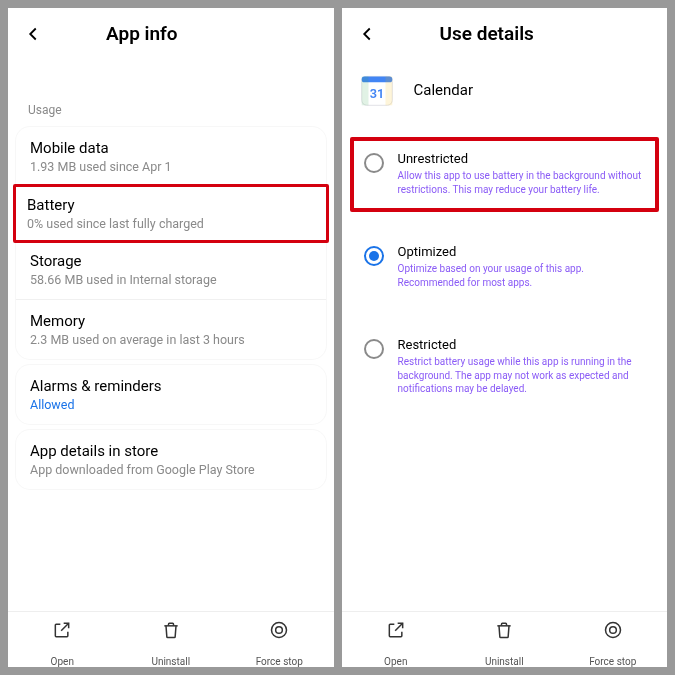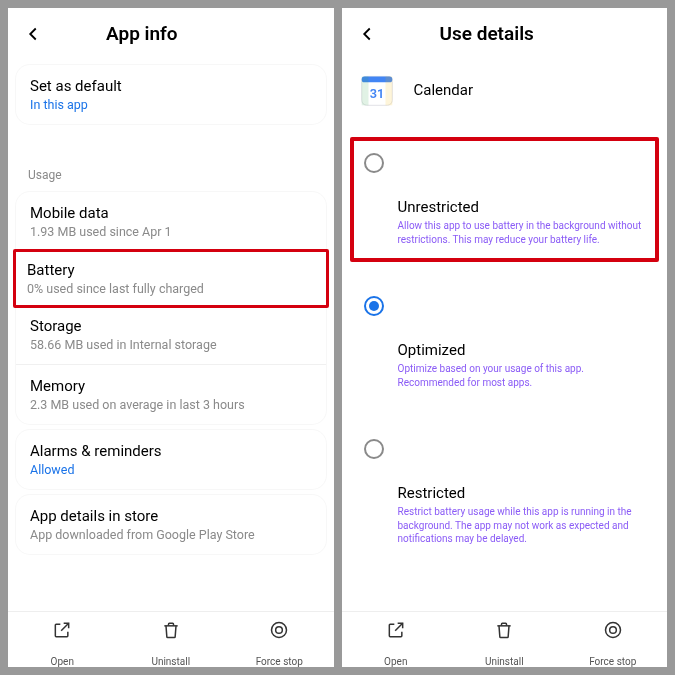--- a/index.html
+++ b/index.html
@@ -146,24 +146,23 @@
   .radio.selected::after {
     content: "";
     position: absolute;
     top: 3px; left: 3px;
     width: 10px; height: 10px;
     background: #1a73e8;
     border-radius: 50%;
   }
   .opt-text { flex: 1; }
   .opt-title {
-    font-size: 15px;
+    font-size: 13px;
     color: #000;
     margin-bottom: 3px;
-    margin-top: 47px;
   }
   .opt-desc {
     font-size: 10px;
     color: #8b5cf6;
     line-height: 1.35;
   }
   .spacer { height: 18px; }
 </style>
 </head>
 <body>
@@ -171,26 +170,20 @@
 <div class="container">
 
   <div class="phone">
     <div class="header">
       <svg class="back-arrow" viewBox="0 0 24 24" fill="none" stroke="#000" stroke-width="2">
           <polyline points="15 18 9 12 15 6"></polyline>
         </svg>
       <div class="header-title">App info</div>
     </div>
     <div class="scroll">
-      <div class="card">
-        <div class="row">
-          <div class="row-title">Set as default</div>
-          <div class="row-sub link">In this app</div>
-        </div>
-      </div>
       <div class="section-header">Usage</div>
       <div class="card">
         <div class="row">
           <div class="row-title">Mobile data</div>
           <div class="row-sub">1.93 MB used since Apr 1</div>
         </div>
         <div class="row highlight">
           <div class="row-title">Battery</div>
           <div class="row-sub">0% used since last fully charged</div>
         </div>

